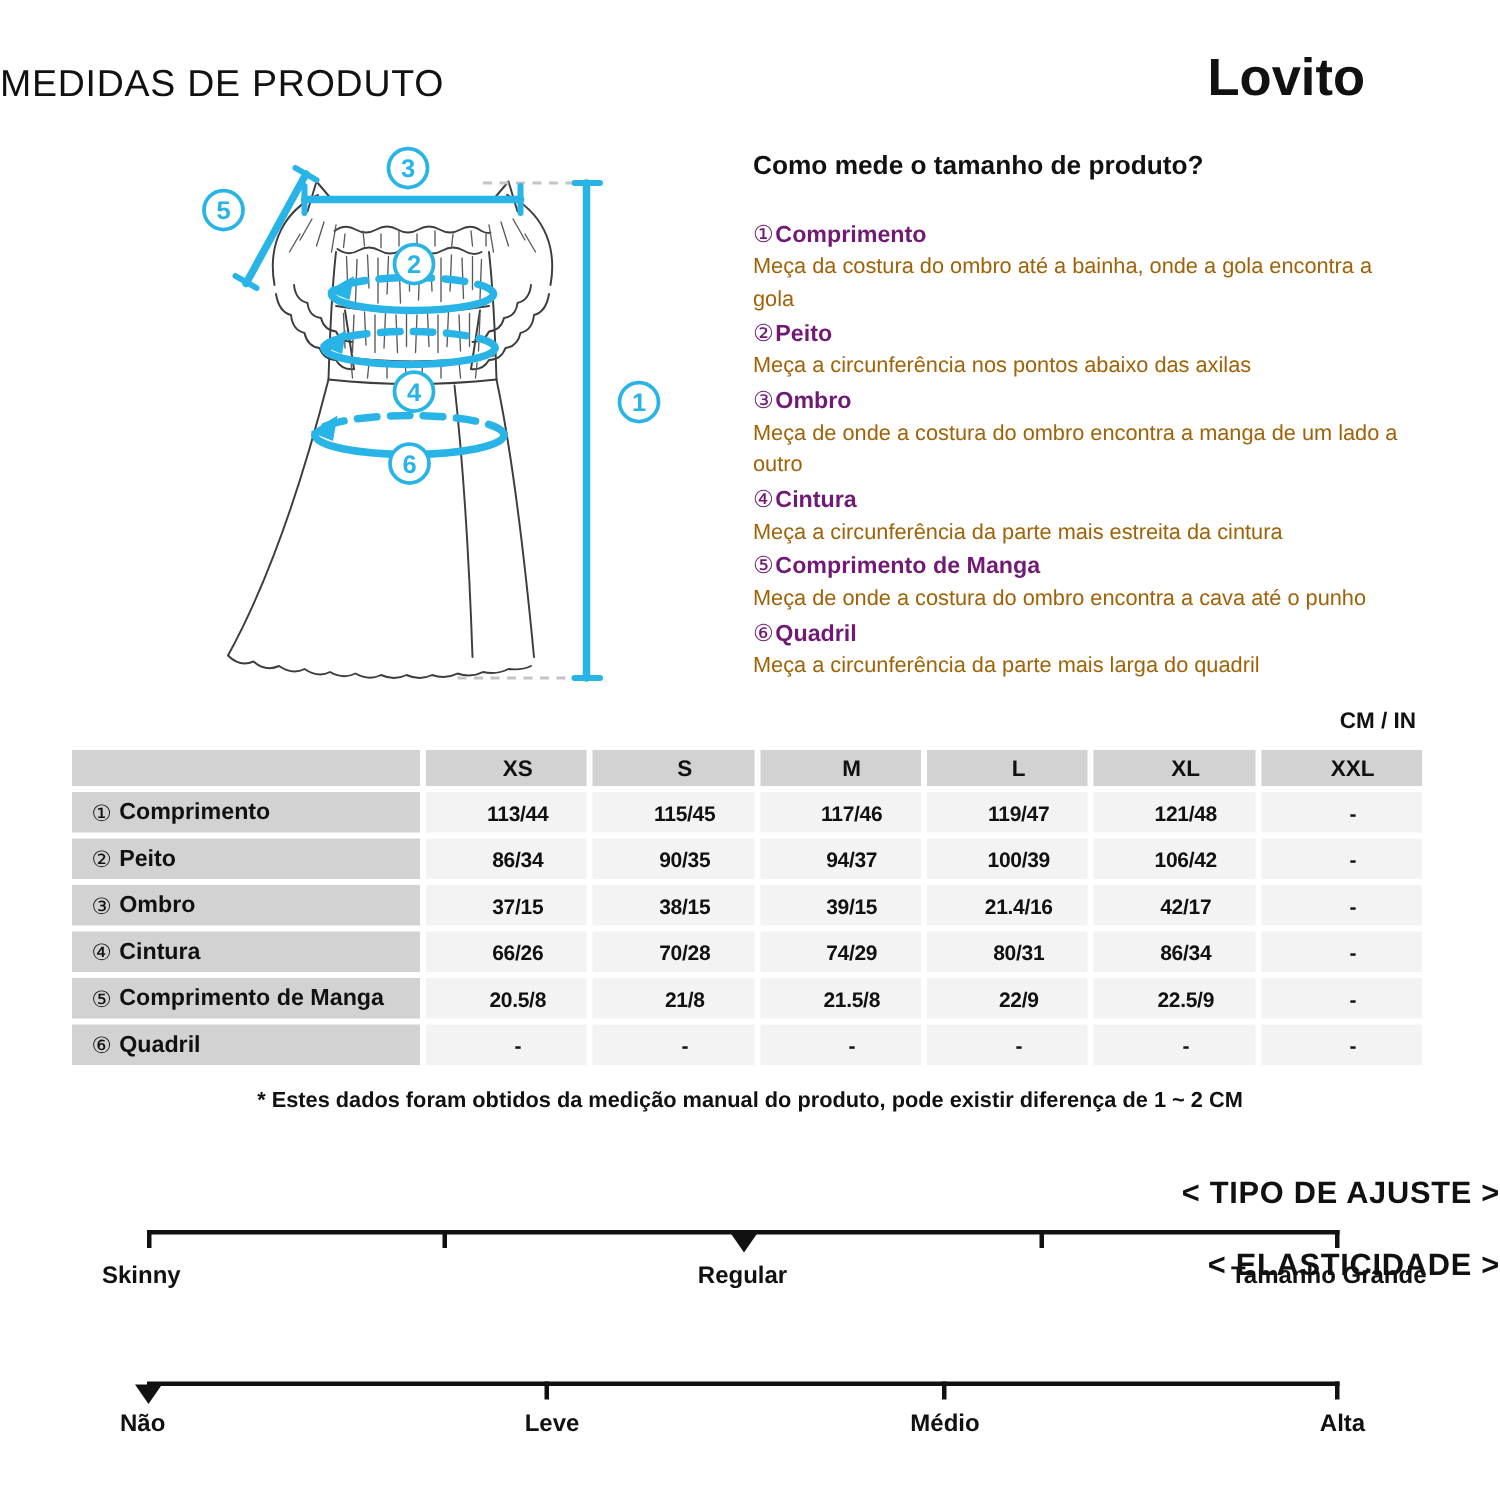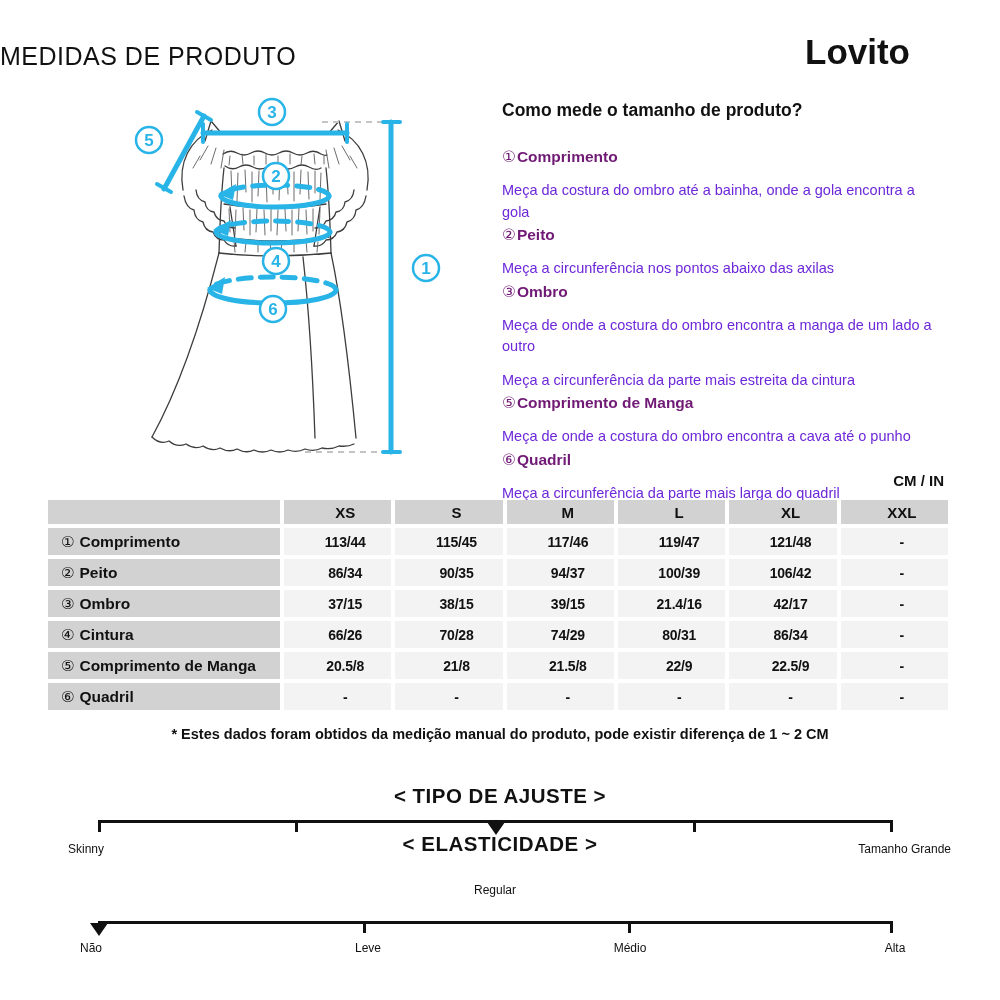--- a/index.html
+++ b/index.html
@@ -13,21 +13,21 @@
   
   .page-title{top:42px;left:0;width:875px;text-align:left;
     font-size:25px;font-weight:400;letter-spacing:.5px;}
   .brand{top:32px;right:90px;font-size:35px;font-weight:700;letter-spacing:0;}
 
   
   .guide{left:502px;top:100px;width:432px;}
   .g-title{font-size:17.5px;font-weight:700;margin:0 0 25px 0;}
   .g-name{font-size:15.5px;font-weight:700;line-height:22px;color:#701a75;}
   .g-name .num{font-weight:400;margin-right:1px;}
-  .g-desc{font-size:14.5px;line-height:21.5px;color:#6d28d9;margin:12px 0 1px 0;}
+  .g-desc{font-size:14.5px;line-height:21.5px;color:#a16207;margin:0 0 1px 0;}
 
   
   .units{top:472px;right:56px;font-size:15px;font-weight:700;}
 
   
   .size-table{left:48px;top:500px;width:900px;display:grid;
     grid-template-columns:232px repeat(6,1fr);
     grid-template-rows:24px repeat(6,27px);gap:4px;background:#fff;}
   .size-table .cell{display:flex;align-items:center;justify-content:center;
     font-weight:700;padding-left:15px;}
@@ -35,32 +35,32 @@
   .size-table .lcell{background:#d2d2d2;justify-content:flex-start;
     padding-left:13px;font-size:15.5px;}
   .size-table .lcell .num{font-weight:400;margin-right:5px;font-size:15px;}
   .size-table .vcell{background:#f3f3f3;font-size:14px;letter-spacing:-.2px;}
 
   
   .footnote{top:726px;left:0;width:1000px;text-align:center;
     font-size:14.5px;font-weight:700;}
 
   
-  .scale-title{left:0;width:1000px;text-align:center;font-size:20.5px;
+  .scale-title{left:0;width:1000px;text-align:right;font-size:20.5px;
     font-weight:700;letter-spacing:.5px;}
   .fit-title{top:784px;}
   .elast-title{top:832px;}
   .scale{left:98px;width:795px;height:3px;background:#111;}
   .fit-scale{top:820px;}
   .elast-scale{top:921px;}
   .tick{position:absolute;top:0;width:3px;height:12px;background:#111;}
   .marker{position:absolute;top:2px;width:0;height:0;
     border-left:9px solid transparent;border-right:9px solid transparent;
     border-top:13px solid #111;}
-  .scale-label{font-size:12px;font-weight:400;white-space:nowrap;}
+  .scale-label{font-size:16px;font-weight:700;white-space:nowrap;}
   .ctr{transform:translateX(-50%);}
 
   
   .diagram{left:0;top:0;}
   .sketch{stroke:#3d3d3d;stroke-width:1.3;fill:none;
     stroke-linecap:round;stroke-linejoin:round;}
   .shirr{stroke:#5a5a5a;stroke-width:.9;fill:none;stroke-linecap:round;}
   .cyl{stroke:#29b4e8;fill:none;stroke-linecap:round;}
   .thick{stroke-width:5px;}
   .cap{stroke-width:4px;}
@@ -160,20 +160,21 @@
 
   <div class="g-name"><span class="num">①</span><span>Comprimento</span></div>
   <div class="g-desc">Meça da costura do ombro até a bainha, onde a gola encontra a gola</div>
 
   <div class="g-name"><span class="num">②</span><span>Peito</span></div>
   <div class="g-desc">Meça a circunferência nos pontos abaixo das axilas</div>
 
   <div class="g-name"><span class="num">③</span><span>Ombro</span></div>
   <div class="g-desc">Meça de onde a costura do ombro encontra a manga de um lado a outro</div>
 
+  <div class="g-name"><span class="num">④</span><span>Cintura</span></div>
   <div class="g-desc">Meça a circunferência da parte mais estreita da cintura</div>
 
   <div class="g-name"><span class="num">⑤</span><span>Comprimento de Manga</span></div>
   <div class="g-desc">Meça de onde a costura do ombro encontra a cava até o punho</div>
 
   <div class="g-name"><span class="num">⑥</span><span>Quadril</span></div>
   <div class="g-desc">Meça a circunferência da parte mais larga do quadril</div>
 </div>
 
 <div class="abs units">CM / IN</div>
@@ -258,21 +259,21 @@
 
 <div class="abs scale-title fit-title">&lt; TIPO DE AJUSTE &gt;</div>
 <div class="abs scale fit-scale">
   <div class="tick" style="left:0;"></div>
   <div class="tick" style="left:197px;"></div>
   <div class="tick" style="left:595px;"></div>
   <div class="tick" style="left:792px;"></div>
   <div class="marker" style="left:389px;"></div>
 </div>
 <div class="abs scale-label" style="top:842px;left:68px;">Skinny</div>
-<div class="abs scale-label ctr" style="top:842px;left:495px;margin-top:41px;">Regular</div>
+<div class="abs scale-label ctr" style="top:842px;left:495px;">Regular</div>
 <div class="abs scale-label" style="top:842px;right:49px;">Tamanho Grande</div>
 
 <div class="abs scale-title elast-title">&lt; ELASTICIDADE &gt;</div>
 <div class="abs scale elast-scale">
   <div class="tick" style="left:265px;"></div>
   <div class="tick" style="left:530px;"></div>
   <div class="tick" style="left:792px;"></div>
   <div class="marker" style="left:-8px;"></div>
 </div>
 <div class="abs scale-label" style="top:941px;left:80px;">Não</div>

